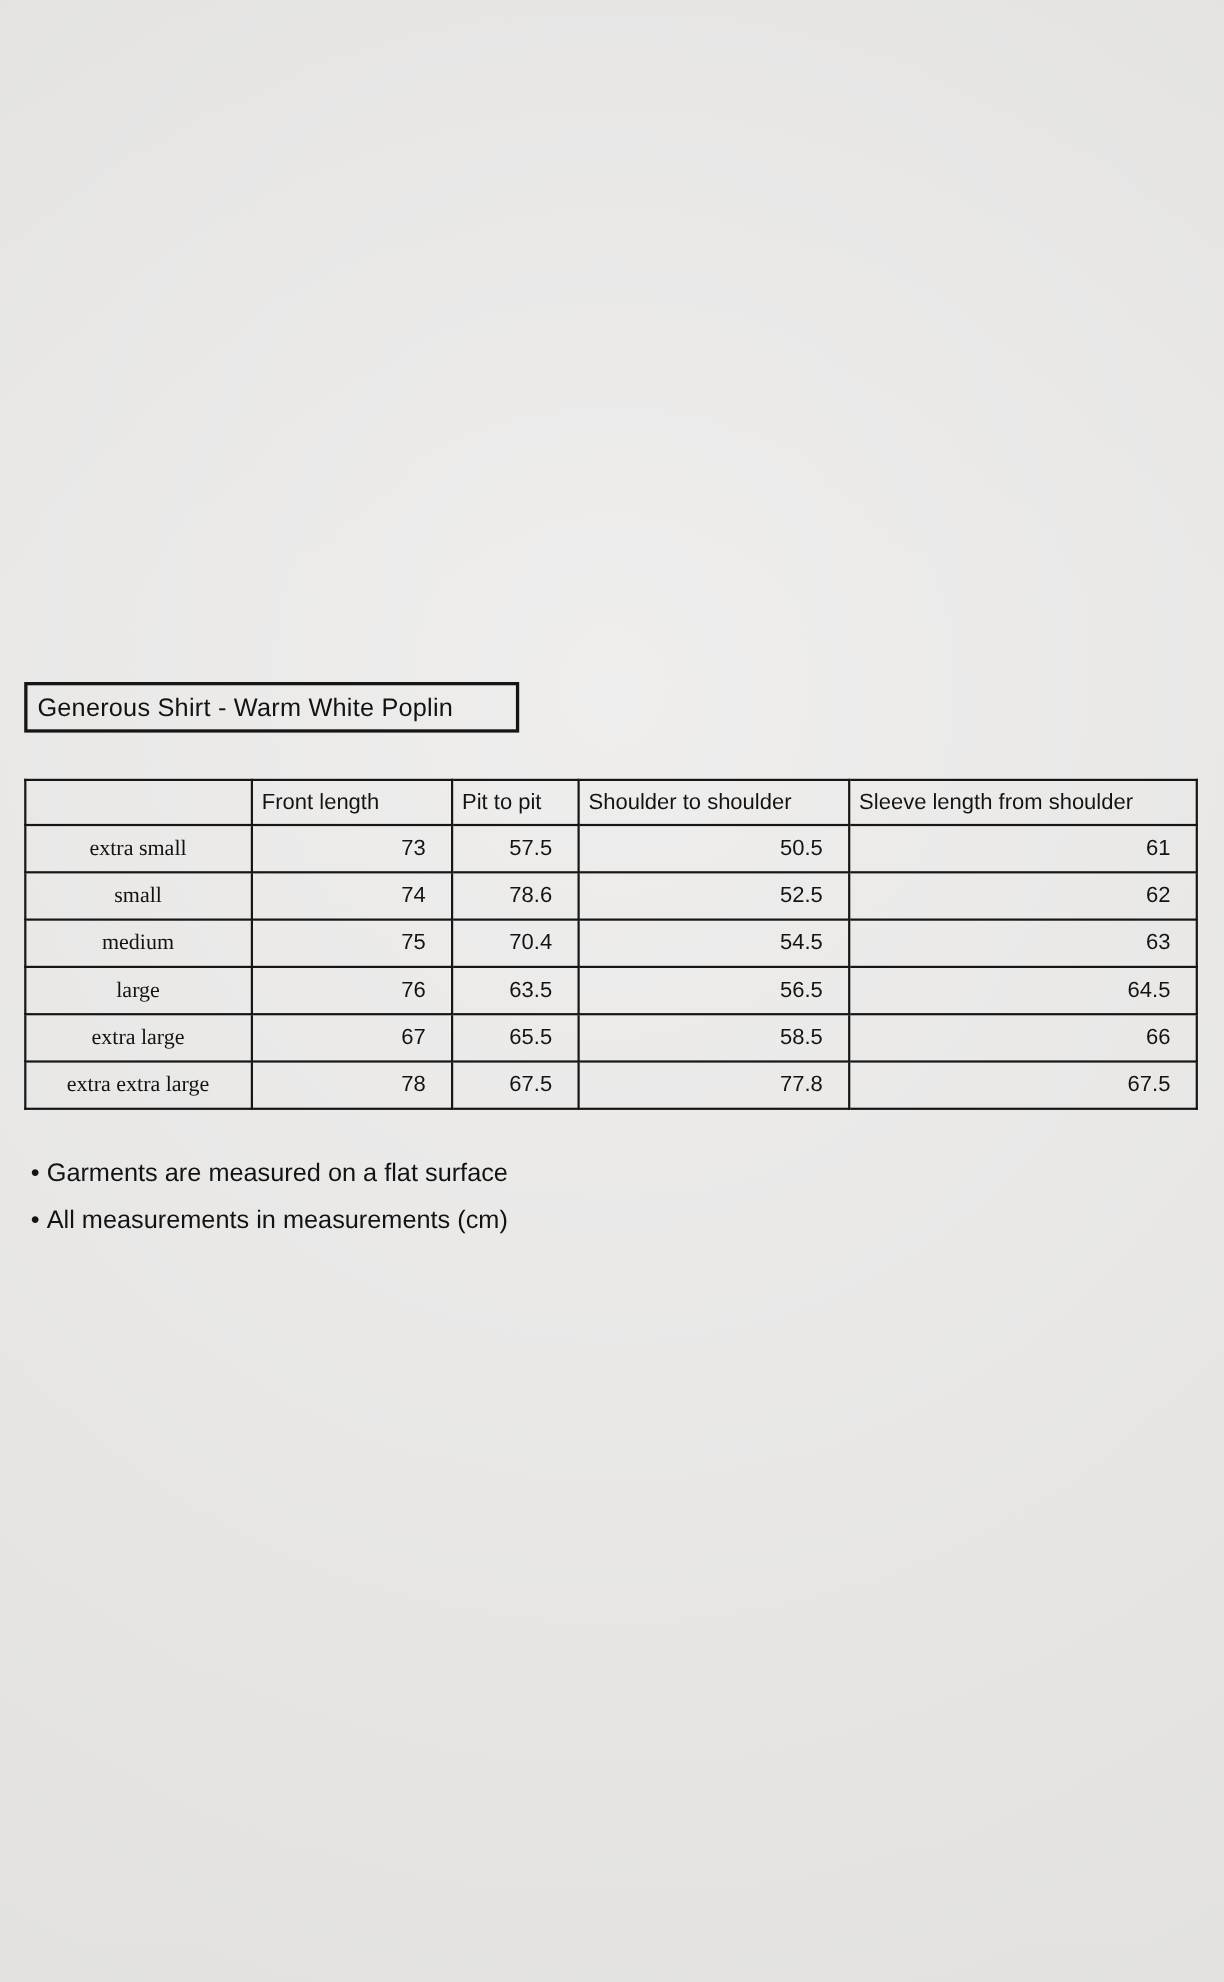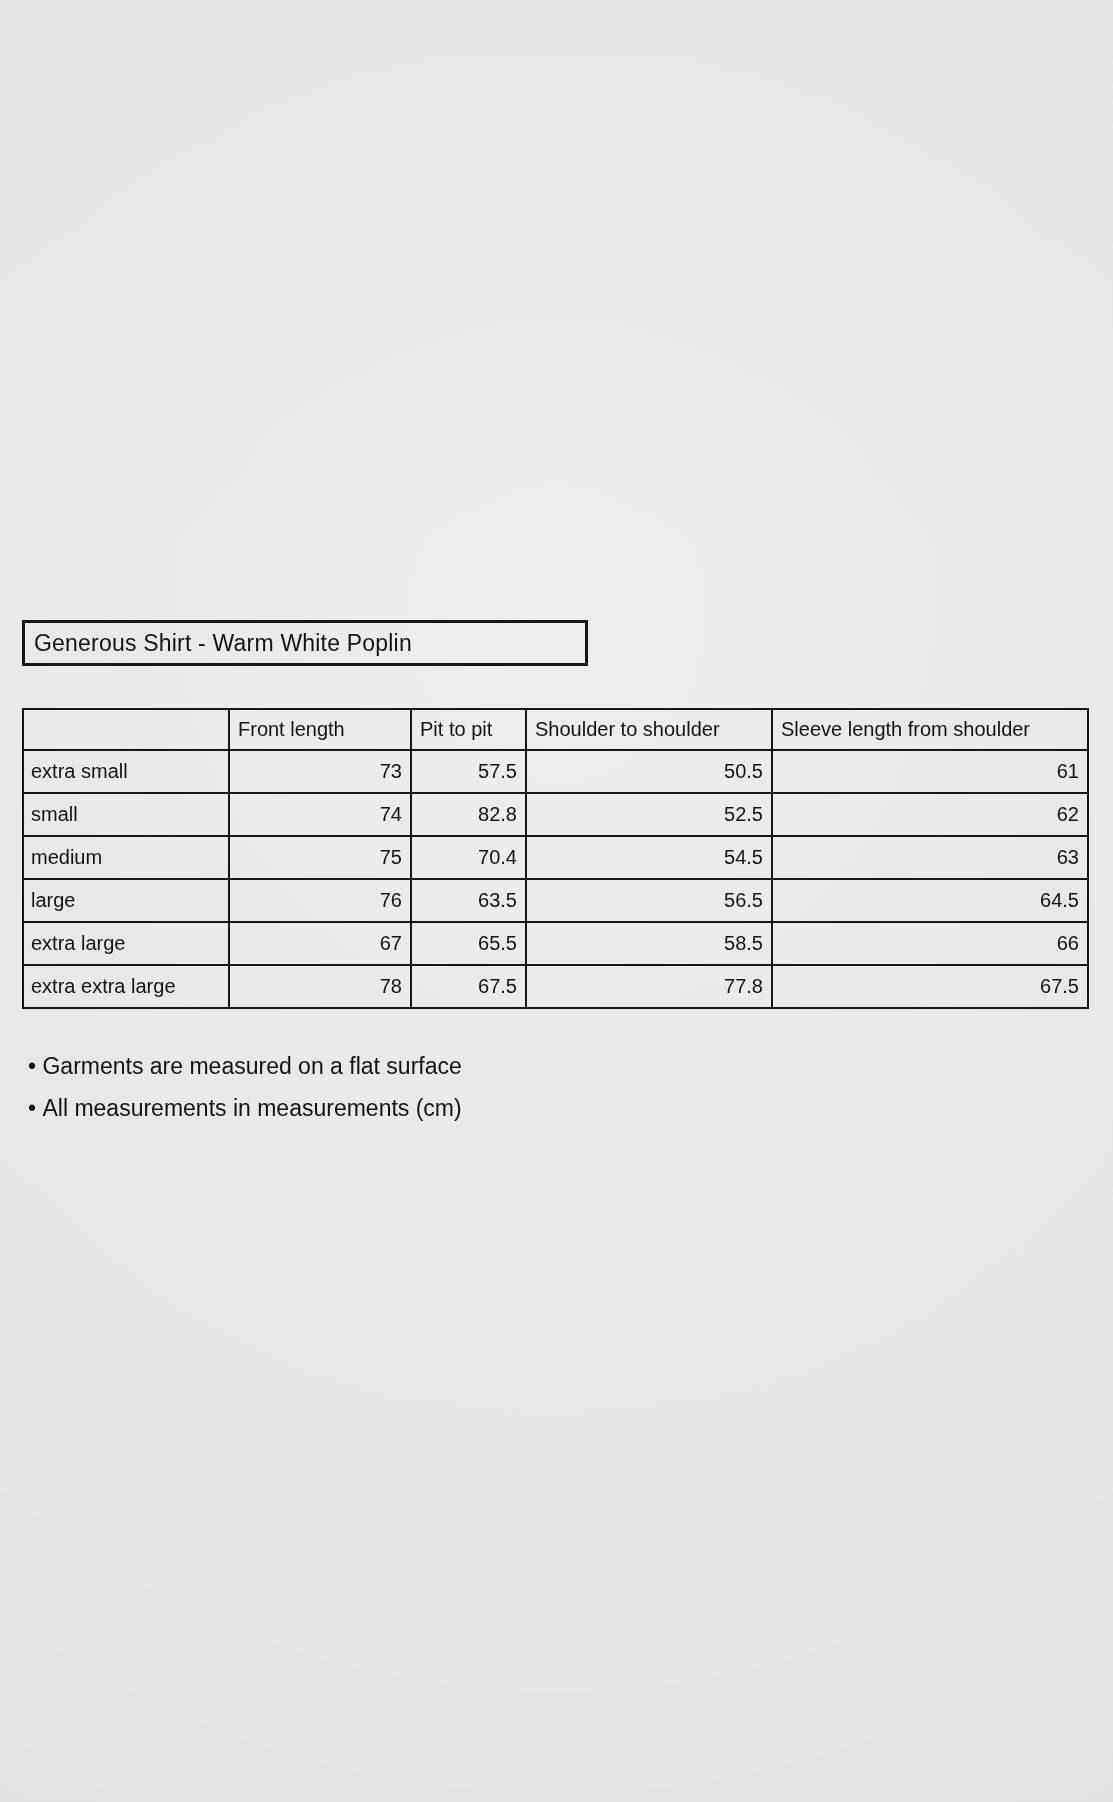--- a/index.html
+++ b/index.html
@@ -12,21 +12,21 @@
     color: #131313;
     background:
       radial-gradient(130% 90% at 50% 35%, rgba(255,255,255,0.22), rgba(0,0,0,0.015) 60%, rgba(0,0,0,0.045)),
       linear-gradient(180deg, #e7e6e5 0%, #eae9e8 30%, #e9e8e7 100%);
   }
 
   .title-box {
     position: absolute;
     left: 22px;
     top: 620px;
-    width: 566px;
+    width: 450px;
     height: 46px;
     box-sizing: border-box;
     border: 3px solid #161616;
     display: flex;
     align-items: center;
     padding-left: 9px;
     font-size: 23px;
     letter-spacing: 0.2px;
     white-space: nowrap;
   }
@@ -51,22 +51,22 @@
     border: 2.5px solid #161616;
     font-weight: normal;
     padding: 0 8px;
     overflow: hidden;
     white-space: nowrap;
     background: transparent;
   }
   table.size-chart thead tr { height: 41px; }
   table.size-chart tbody tr { height: 43px; }
   table.size-chart th { text-align: left; }
-  table.size-chart td.row-label { text-align: left; padding-left: 7px; }
-  table.size-chart td.num { text-align: right; padding-right: 8px; }
+  table.size-chart td.row-label { text-align: center; padding-left: 7px; font-family: Liberation Serif, serif; }
+  table.size-chart td.num { text-align: right; padding-right: 23px; }
 
   ul.notes {
     position: absolute;
     left: 28px;
     top: 1053px;
     margin: 0;
     padding: 0;
     list-style: none;
     font-size: 23px;
   }
@@ -107,21 +107,21 @@
       <tr>
         <td class="row-label">extra small</td>
         <td class="num">73</td>
         <td class="num">57.5</td>
         <td class="num">50.5</td>
         <td class="num">61</td>
       </tr>
       <tr>
         <td class="row-label">small</td>
         <td class="num">74</td>
-        <td class="num">82.8</td>
+        <td class="num">78.6</td>
         <td class="num">52.5</td>
         <td class="num">62</td>
       </tr>
       <tr>
         <td class="row-label">medium</td>
         <td class="num">75</td>
         <td class="num">70.4</td>
         <td class="num">54.5</td>
         <td class="num">63</td>
       </tr>

